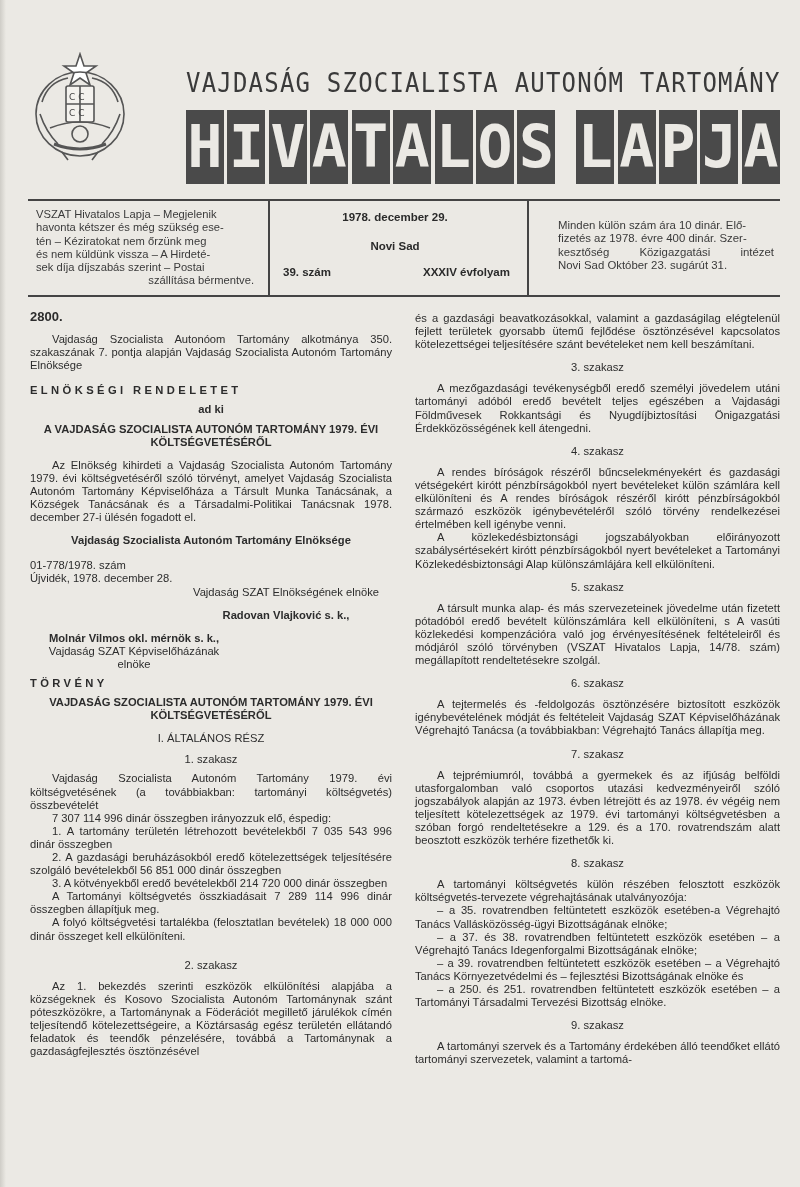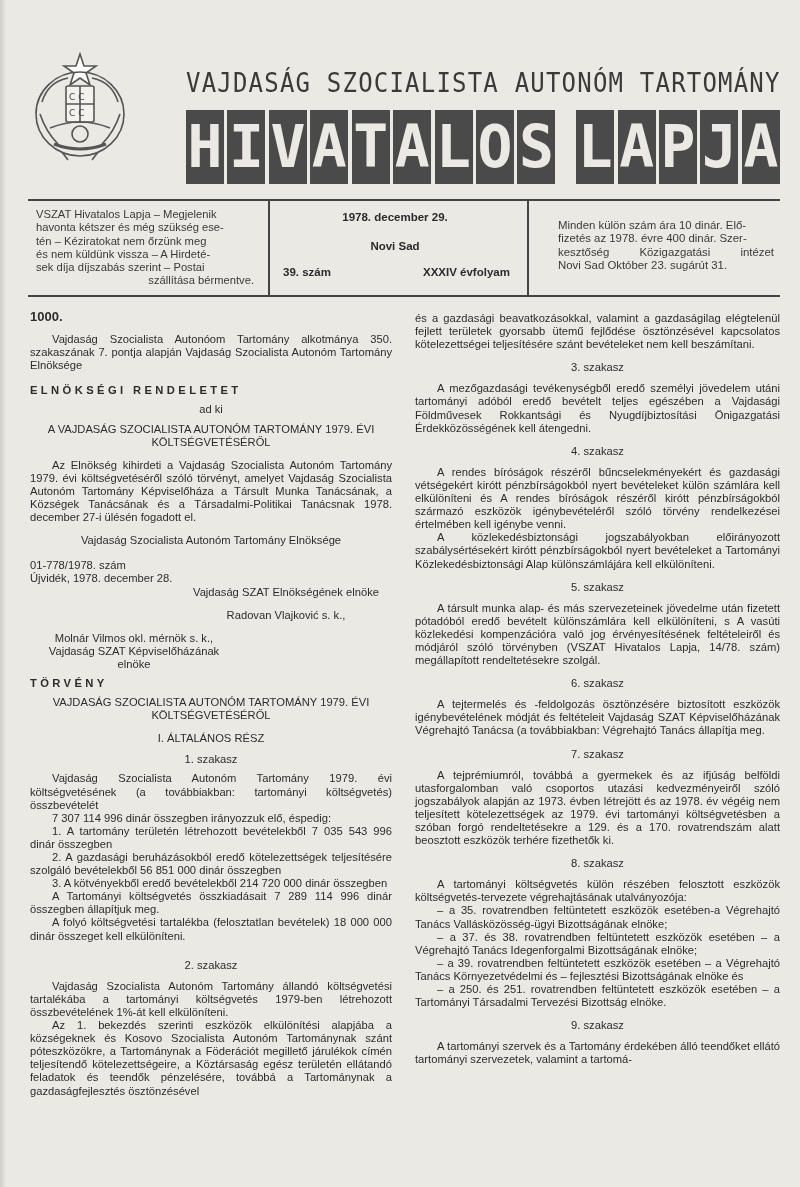--- a/index.html
+++ b/index.html
@@ -49,21 +49,21 @@
     font-size:11.4px; line-height:13.3px; text-align:justify; color:#3a3a3a;
   }
 
   
   .col { position:absolute; top:310px; font-size:11.2px; line-height:13.1px; color:#2c2c2c; }
   .col-left { left:30px; width:362px; }
   .col-right { left:415px; width:365px; top:312px; }
   .col p { margin:0; text-align:justify; }
   .col .ind { text-indent:22px; }
   .center { text-align:center !important; }
-  .bold { font-weight:normal; }
+  .bold { font-weight:bold; }
   .spaced { letter-spacing:3.4px; font-weight:bold; text-align:center; }
   .num { font-weight:bold; font-size:13px; margin:0 0 10px 0 !important; }
   .sz { text-align:center !important; margin:10px 0 8px 0 !important; }
   .gap6 { margin-top:6px !important; }
   .gap10 { margin-top:10px !important; }
   .gap12 { margin-top:12px !important; }
   .sig-right { text-align:center !important; padding-left:150px; }
   .sig-left { text-align:center !important; width:200px; margin-left:4px !important; }
 </style>
 </head>
@@ -157,21 +157,21 @@
   <div class="info-mid-vol">XXXIV évfolyam</div>
 
   <div class="info-right">
     <div>Minden külön szám ára 10 dinár. Elő-</div>
     <div>fizetés az 1978. évre 400 dinár. Szer-</div>
     <div style="text-align-last:justify;">kesztőség Közigazgatási intézet</div>
     <div>Novi Sad Október 23. sugárút 31.</div>
   </div>
 
   <div class="col col-left">
-    <p class="num">1000.</p>
+    <p class="num">2800.</p>
     <p class="ind">Vajdaság Szocialista Autonóom Tartomány alkotmánya 350. szakaszának 7. pontja alapján Vajdaság Szocialista Autonóm Tartomány Elnöksége</p>
     <p class="spaced gap12">ELNÖKSÉGI RENDELETET</p>
     <p class="center bold gap6">ad ki</p>
     <p class="center bold gap6">A VAJDASÁG SZOCIALISTA AUTONÓM TARTOMÁNY 1979. ÉVI KÖLTSÉGVETÉSÉRŐL</p>
     <p class="ind gap10">Az Elnökség kihirdeti a Vajdaság Szocialista Autonóm Tartomány 1979. évi költségvetéséről szóló törvényt, amelyet Vajdaság Szocialista Autonóm Tartomány Képviselőháza a Társult Munka Tanácsának, a Községek Tanácsának és a Társadalmi-Politikai Tanácsnak 1978. december 27-i ülésén fogadott el.</p>
     <p class="center bold gap10">Vajdaság Szocialista Autonóm Tartomány Elnöksége</p>
     <p class="gap12">01-778/1978. szám</p>
     <p>Újvidék, 1978. december 28.</p>
     <p class="sig-right">Vajdaság SZAT Elnökségének elnöke</p>
     <p class="sig-right bold gap10">Radovan Vlajković s. k.,</p>
@@ -183,21 +183,20 @@
     <p class="sz">I. ÁLTALÁNOS RÉSZ</p>
     <p class="center" style="margin-bottom:6px;">1. szakasz</p>
     <p class="ind">Vajdaság Szocialista Autonóm Tartomány 1979. évi költségvetésének (a továbbiakban: tartományi költségvetés) összbevételét</p>
     <p class="ind">7 307 114 996 dinár összegben irányozzuk elő, éspedig:</p>
     <p class="ind">1. A tartomány területén létrehozott bevételekből 7 035 543 996 dinár összegben</p>
     <p class="ind">2. A gazdasági beruházásokból eredő kötelezettségek teljesítésére szolgáló bevételekből 56 851 000 dinár összegben</p>
     <p class="ind">3. A kötvényekből eredő bevételekből 214 720 000 dinár összegben</p>
     <p class="ind">A Tartományi költségvetés összkiadásait 7 289 114 996 dinár összegben állapítjuk meg.</p>
     <p class="ind">A folyó költségvetési tartalékba (felosztatlan bevételek) 18 000 000 dinár összeget kell elkülöníteni.</p>
     <p class="sz" style="margin-top:16px !important;">2. szakasz</p>
-    <p class="ind">Vajdaság Szocialista Autonóm Tartomány állandó költségvetési tartalékába a tartományi költségvetés 1979-ben létrehozott összbevételének 1%-át kell elkülöníteni.</p>
     <p class="ind">Az 1. bekezdés szerinti eszközök elkülönítési alapjába a községeknek és Kosovo Szocialista Autonóm Tartománynak szánt póteszközökre, a Tartománynak a Föderációt megillető járulékok címén teljesítendő kötelezettségeire, a Köztársaság egész területén ellátandó feladatok és teendők pénzelésére, továbbá a Tartománynak a gazdaságfejlesztés ösztönzésével</p>
   </div>
 
   <div class="col col-right">
     <p>és a gazdasági beavatkozásokkal, valamint a gazdaságilag elégtelenül fejlett területek gyorsabb ütemű fejlődése ösztönzésével kapcsolatos kötelezettségei teljesítésére szánt bevételeket nem kell beszámítani.</p>
     <p class="sz">3. szakasz</p>
     <p class="ind">A mezőgazdasági tevékenységből eredő személyi jövedelem utáni tartományi adóból eredő bevételt teljes egészében a Vajdasági Földművesek Rokkantsági és Nyugdíjbiztosítási Önigazgatási Érdekközösségének kell átengedni.</p>
     <p class="sz">4. szakasz</p>
     <p class="ind">A rendes bíróságok részéről bűncselekményekért és gazdasági vétségekért kirótt pénzbírságokból nyert bevételeket külön számlára kell elkülöníteni és A rendes bíróságok részéről kirótt pénzbírságokból származó eszközök igénybevételéről szóló törvény rendelkezései értelmében kell igénybe venni.</p>
     <p class="ind">A közlekedésbiztonsági jogszabályokban előirányozott szabálysértésekért kirótt pénzbírságokból nyert bevételeket a Tartományi Közlekedésbiztonsági Alap különszámlájára kell elkülöníteni.</p>

